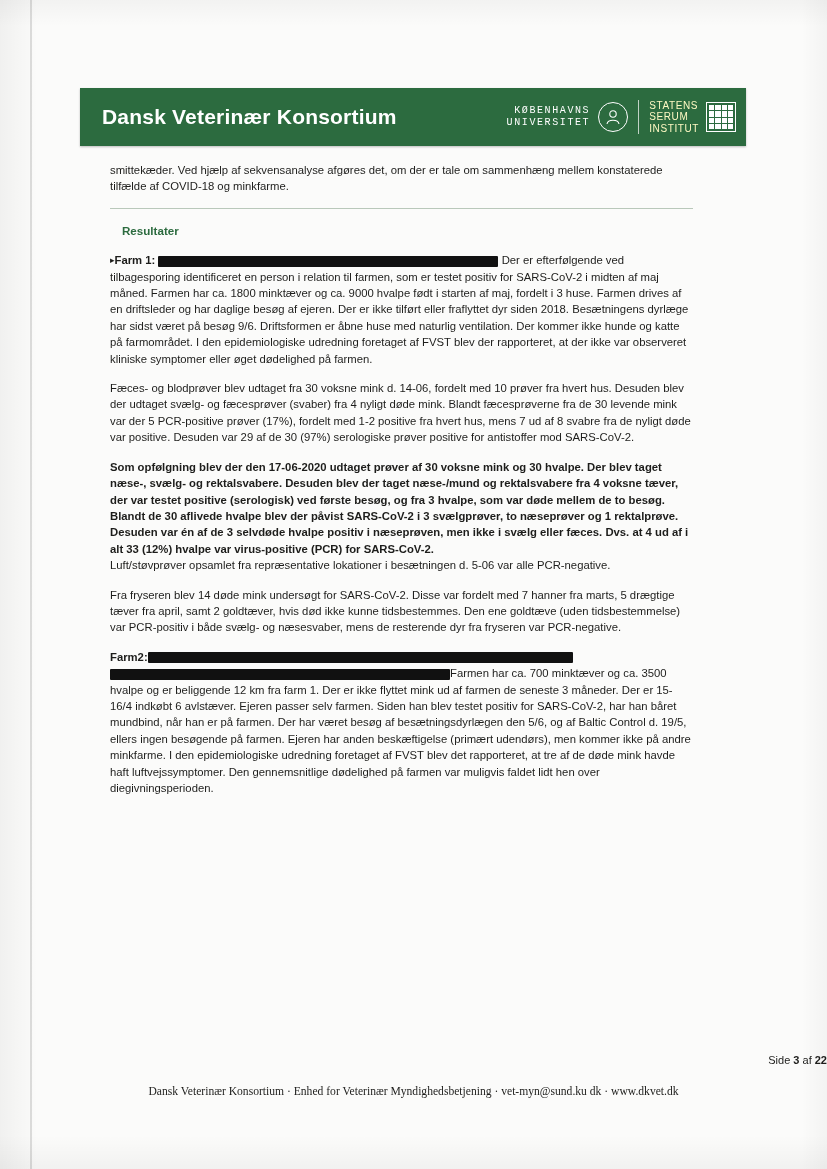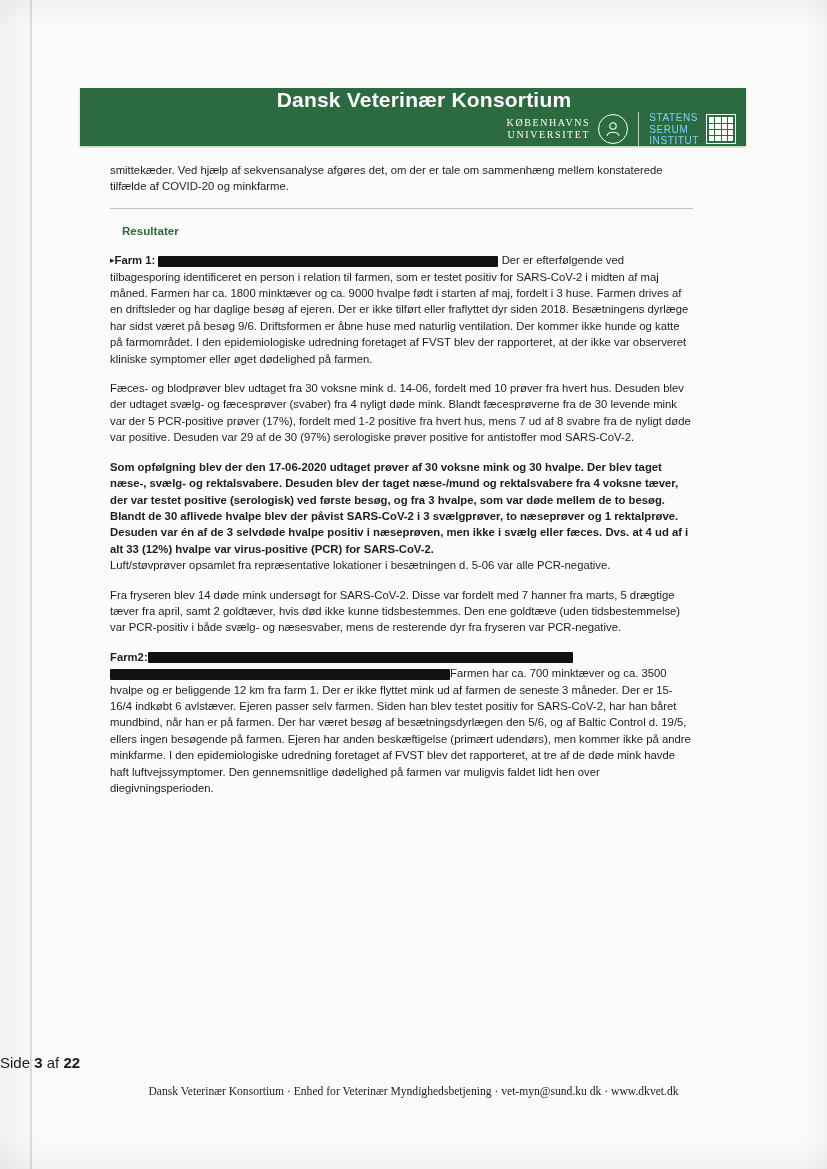--- a/index.html
+++ b/index.html
@@ -52,21 +52,20 @@
   .banner {
     position: absolute;
     left: 80px;
     top: 88px;
     width: 666px;
     height: 58px;
     background: #2c6b3f;
     display: flex;
     align-items: center;
     box-shadow: 0 1px 2px rgba(0,0,0,0.25);
-    flex-direction: column;
   }
   .banner-title {
     color: #ffffff;
     font-size: 21px;
     font-weight: bold;
     letter-spacing: 0.2px;
     margin-left: 22px;
     flex: 0 0 auto;
     white-space: nowrap;
   }
@@ -76,21 +75,21 @@
     align-items: center;
     height: 100%;
     padding-right: 10px;
   }
   .ku-logo {
     display: flex;
     align-items: center;
     color: #ffffff;
   }
   .ku-text {
-    font-family: Liberation Serif, serif;
+    font-family: Liberation Mono, monospace;
     font-size: 10px;
     line-height: 12px;
     letter-spacing: 1.6px;
     text-align: right;
     margin-right: 8px;
     white-space: nowrap;
     margin-left: 36px;
   }
   .ku-seal {
     width: 28px;
@@ -106,21 +105,21 @@
   }
   .divider-v {
     width: 1px;
     height: 34px;
     background: rgba(255,255,255,0.7);
     margin: 0 10px;
   }
   .ssi {
     display: flex;
     align-items: center;
-    color: #7dd3fc;
+    color: #fef9c3;
   }
   .ssi-text {
     font-size: 10px;
     line-height: 11.5px;
     letter-spacing: 0.6px;
     text-align: left;
     margin-right: 7px;
     white-space: nowrap;
   }
   .ssi-mark {
@@ -181,22 +180,22 @@
   .redact-wide-3 { width: 340px; }
   .para-block { margin-bottom: 13px; }
   .no-gap { margin-bottom: 0 !important; font-weight: bold; }
 
   
   .page-num {
     position: absolute;
     left: 0;
     top: 1054px;
     width: 827px;
-    text-align: left;
-    font-size: 15px;
+    text-align: right;
+    font-size: 11px;
     color: #1d1d1b;
   }
   .page-num b { font-weight: bold; }
   .footer {
     position: absolute;
     left: 0;
     top: 1085px;
     width: 827px;
     text-align: center;
     font-size: 11.6px;
@@ -255,21 +254,21 @@
               <i></i>
               <i></i>
               <i></i>
           </div>
         </div>
       </div>
     </div>
 
     <div class="body-text">
 
-      <p>smittekæder. Ved hjælp af sekvensanalyse afgøres det, om der er tale om sammenhæng mellem konstaterede tilfælde af COVID-20 og minkfarme.</p>
+      <p>smittekæder. Ved hjælp af sekvensanalyse afgøres det, om der er tale om sammenhæng mellem konstaterede tilfælde af COVID-18 og minkfarme.</p>
 
       <hr class="hr">
 
       <p class="section-title">Resultater</p>
 
       <p class="para-block">
         <span class="arrow-bullet">▸</span><span class="farm-label">Farm 1:</span>
         <span class="redact redact-wide-1"></span>
         <span>Der er efterfølgende ved tilbagesporing identificeret en person i relation til farmen, som er testet positiv for SARS-CoV-2 i midten af maj måned. Farmen har ca. 1800 minktæver og ca. 9000 hvalpe født i starten af maj, fordelt i 3 huse. Farmen drives af en driftsleder og har daglige besøg af ejeren. Der er ikke tilført eller fraflyttet dyr siden 2018. Besætningens dyrlæge har sidst været på besøg 9/6. Driftsformen er åbne huse med naturlig ventilation. Der kommer ikke hunde og katte på farmområdet. I den epidemiologiske udredning foretaget af FVST blev der rapporteret, at der ikke var observeret kliniske symptomer eller øget dødelighed på farmen.</span>
       </p>

